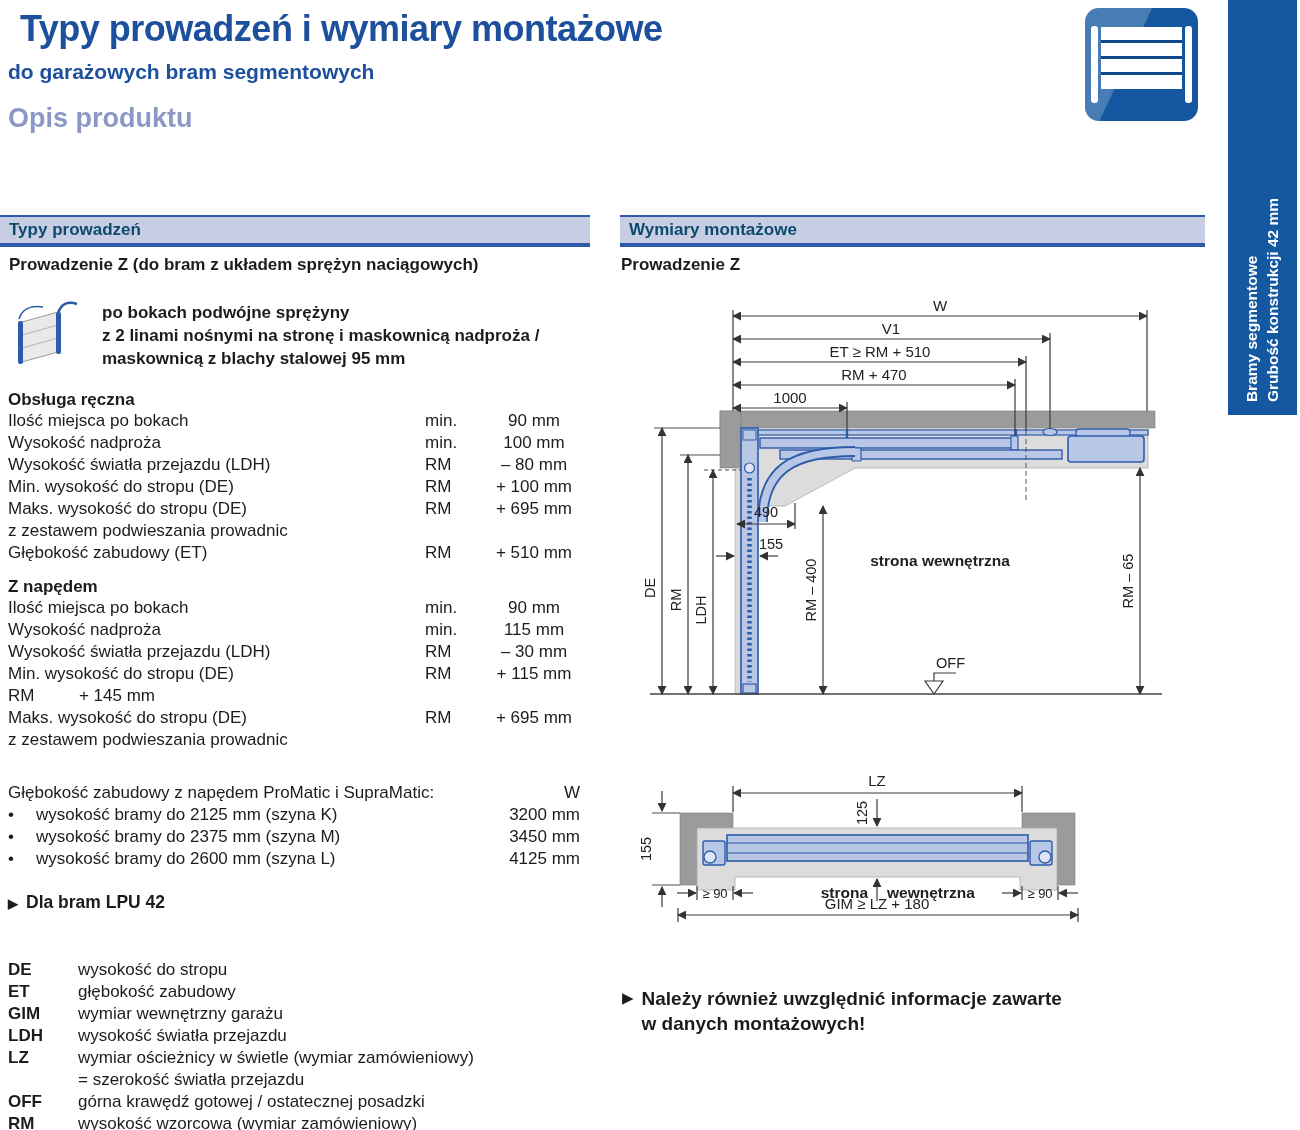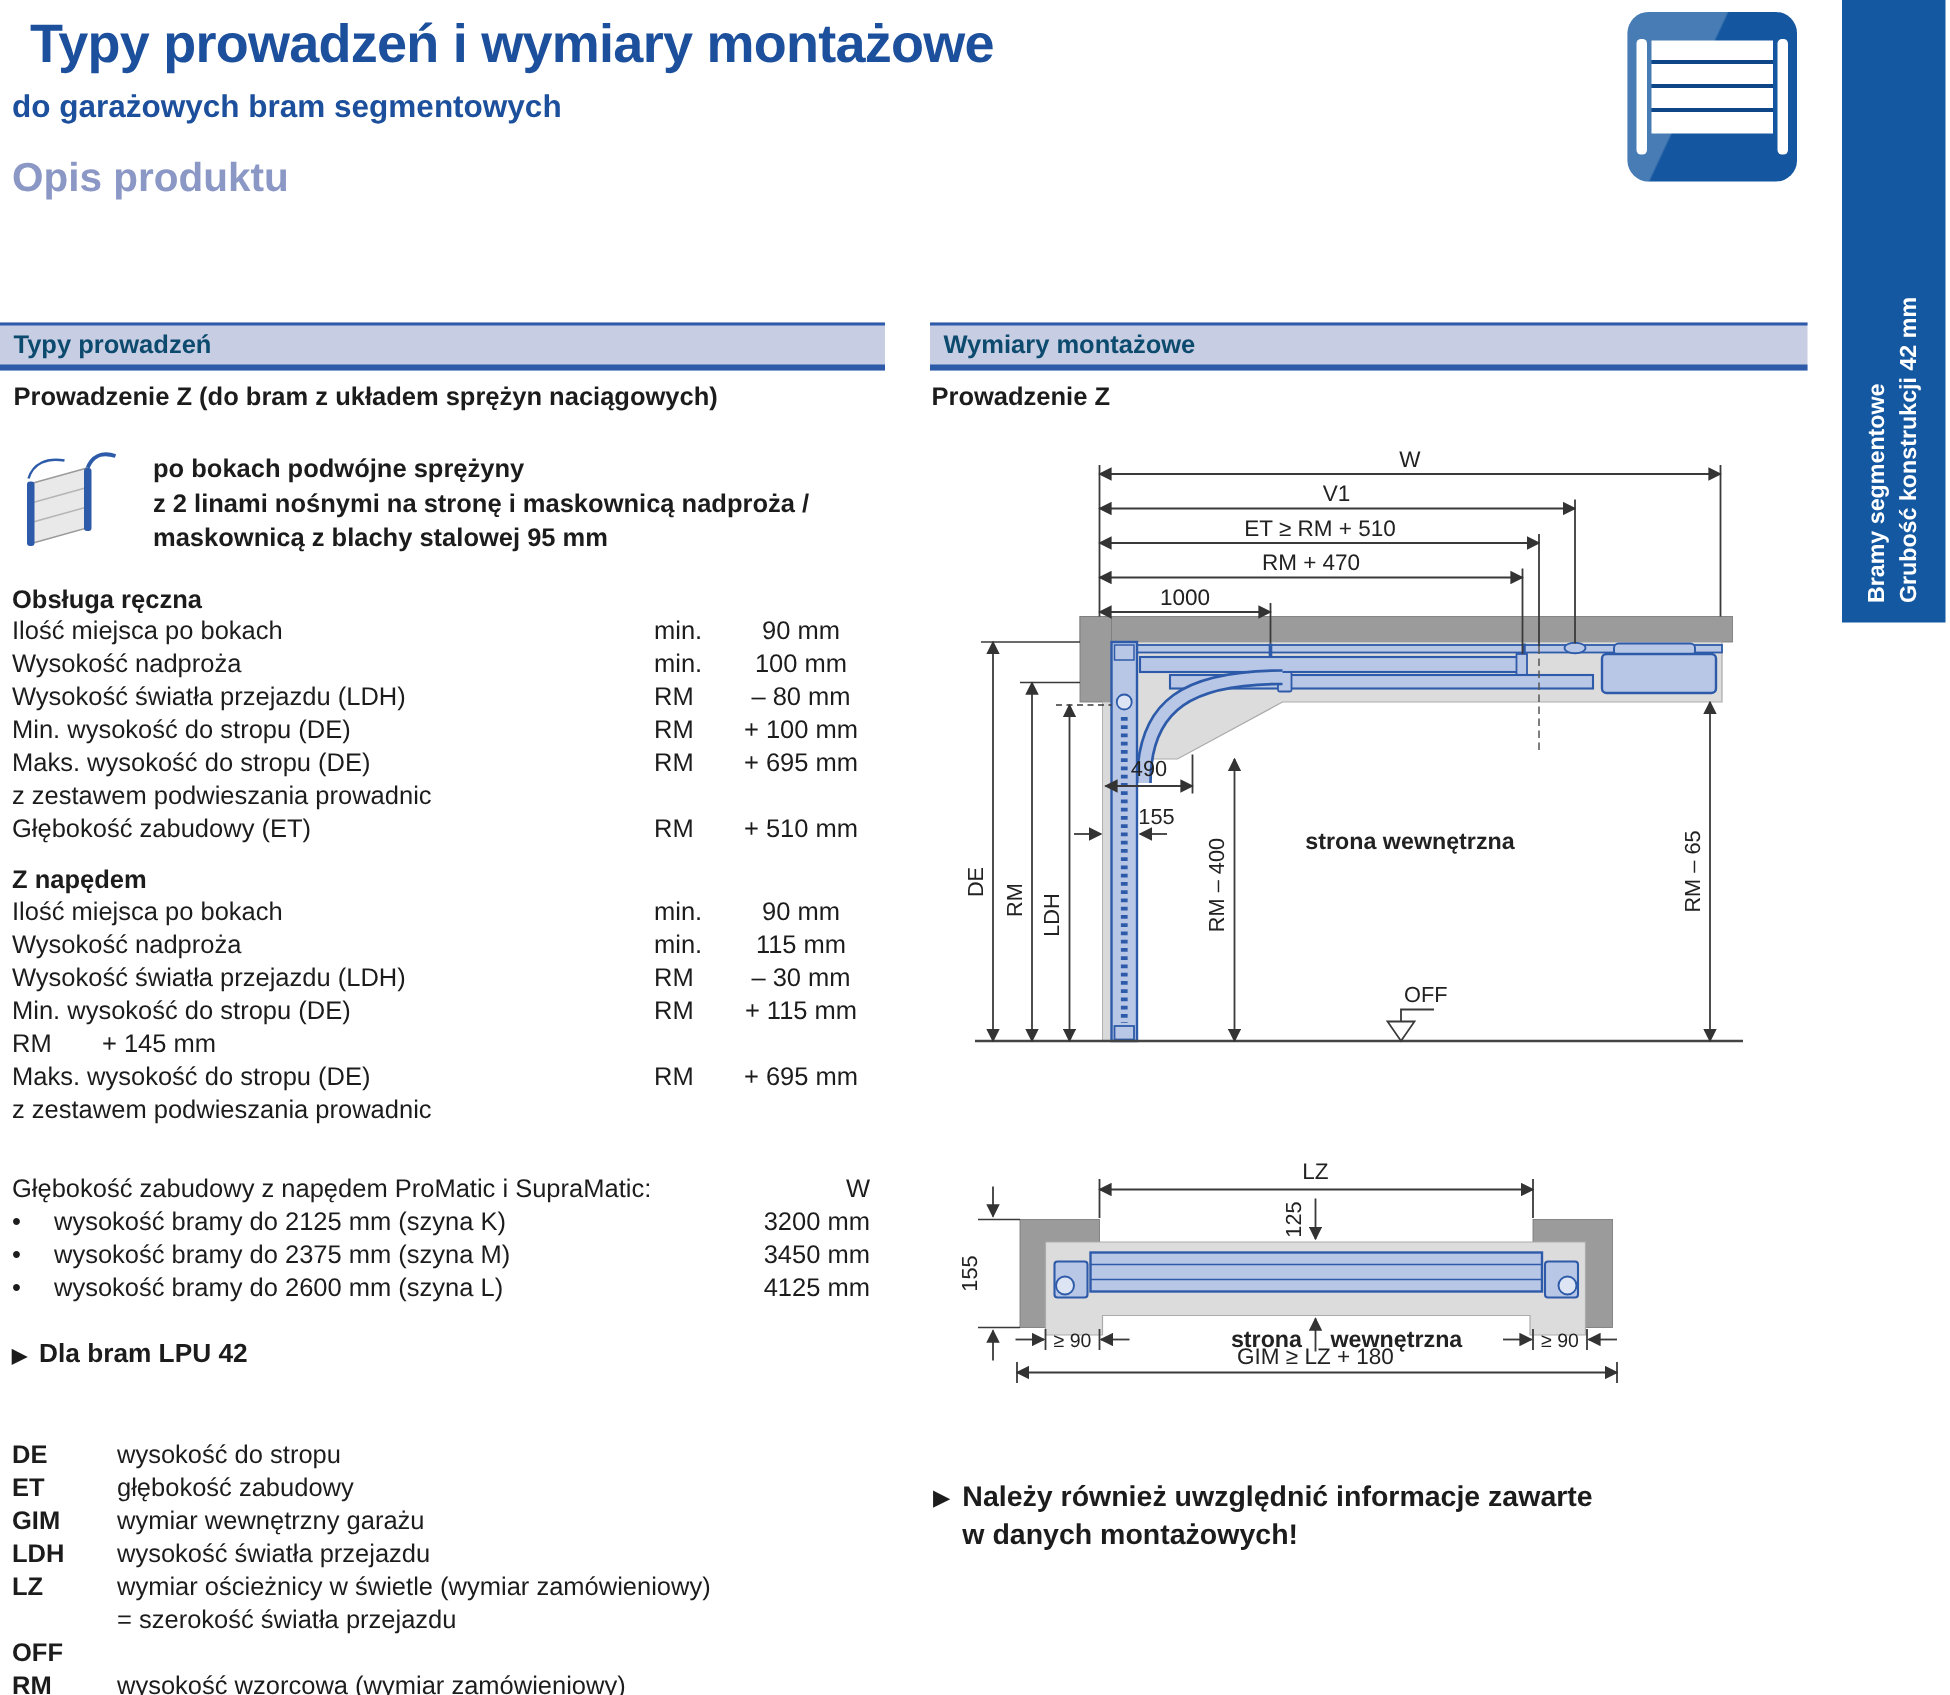--- a/index.html
+++ b/index.html
@@ -33,21 +33,21 @@
   .hdr-bar { background:#c7cde3; border-top:2px solid #2e5ba9; border-bottom:4px solid #2e5ba9;
     font-size:17px; font-weight:bold; color:#0c4a6e; padding:3px 0 3px 9px; }
 
   
   .left-col { position:absolute; left:0; top:215px; width:590px; }
   .left-col .inner { padding-left:8px; padding-right:10px; }
   .subheading { font-size:17px; font-weight:bold; margin:8px 0 0 9px; }
   .intro { display:flex; margin:24px 0 0 4px; }
   .intro .txt { margin-left:24px; font-size:17px; line-height:23px; padding-top:2px;font-weight:bold; }
   .sec-h { font-size:17px; font-weight:bold; margin-top:15px; }
-  .trow { display:flex; font-size:17px; line-height:22px; }
+  .trow { display:flex; font-size:17px; line-height:22px;gap:11px; }
   .trow .lbl { flex:1; }
   .trow .qual { width:52px; }
   .trow .val { width:92px; text-align:center; }
   .trow-note { font-size:17px; line-height:22px; }
   .depth-block { margin-top:31px; }
   .depth-head { display:flex; font-size:17px; line-height:22px; }
   .depth-head .lbl { flex:1; } .depth-head .val { width:92px; text-align:right; }
   .ditem { display:flex; font-size:17px; line-height:22px; }
   .ditem .bullet { width:14px; } .ditem .lbl { flex:1; padding-left:14px; } .ditem .val { width:92px; text-align:right; }
   .lpu { display:flex; align-items:baseline; margin-top:22px; font-size:17.5px; font-weight:bold; }
@@ -219,20 +219,21 @@
       <div class="lrow">
           <span class="term">LDH</span>
           <span class="def">wysokość światła przejazdu</span>
         </div>
       <div class="lrow">
           <span class="term">LZ</span>
           <span class="def"><span>wymiar ościeżnicy w świetle (wymiar zamówieniowy)</span><span class="def2">= szerokość światła przejazdu</span></span>
         </div>
       <div class="lrow">
           <span class="term">OFF</span>
+          <span class="def">górna krawędź gotowej / ostatecznej posadzki</span>
         </div>
       <div class="lrow">
           <span class="term">RM</span>
           <span class="def">wysokość wzorcowa (wymiar zamówieniowy)</span>
         </div>
 
     </div>
   </div>
 </div>
 

